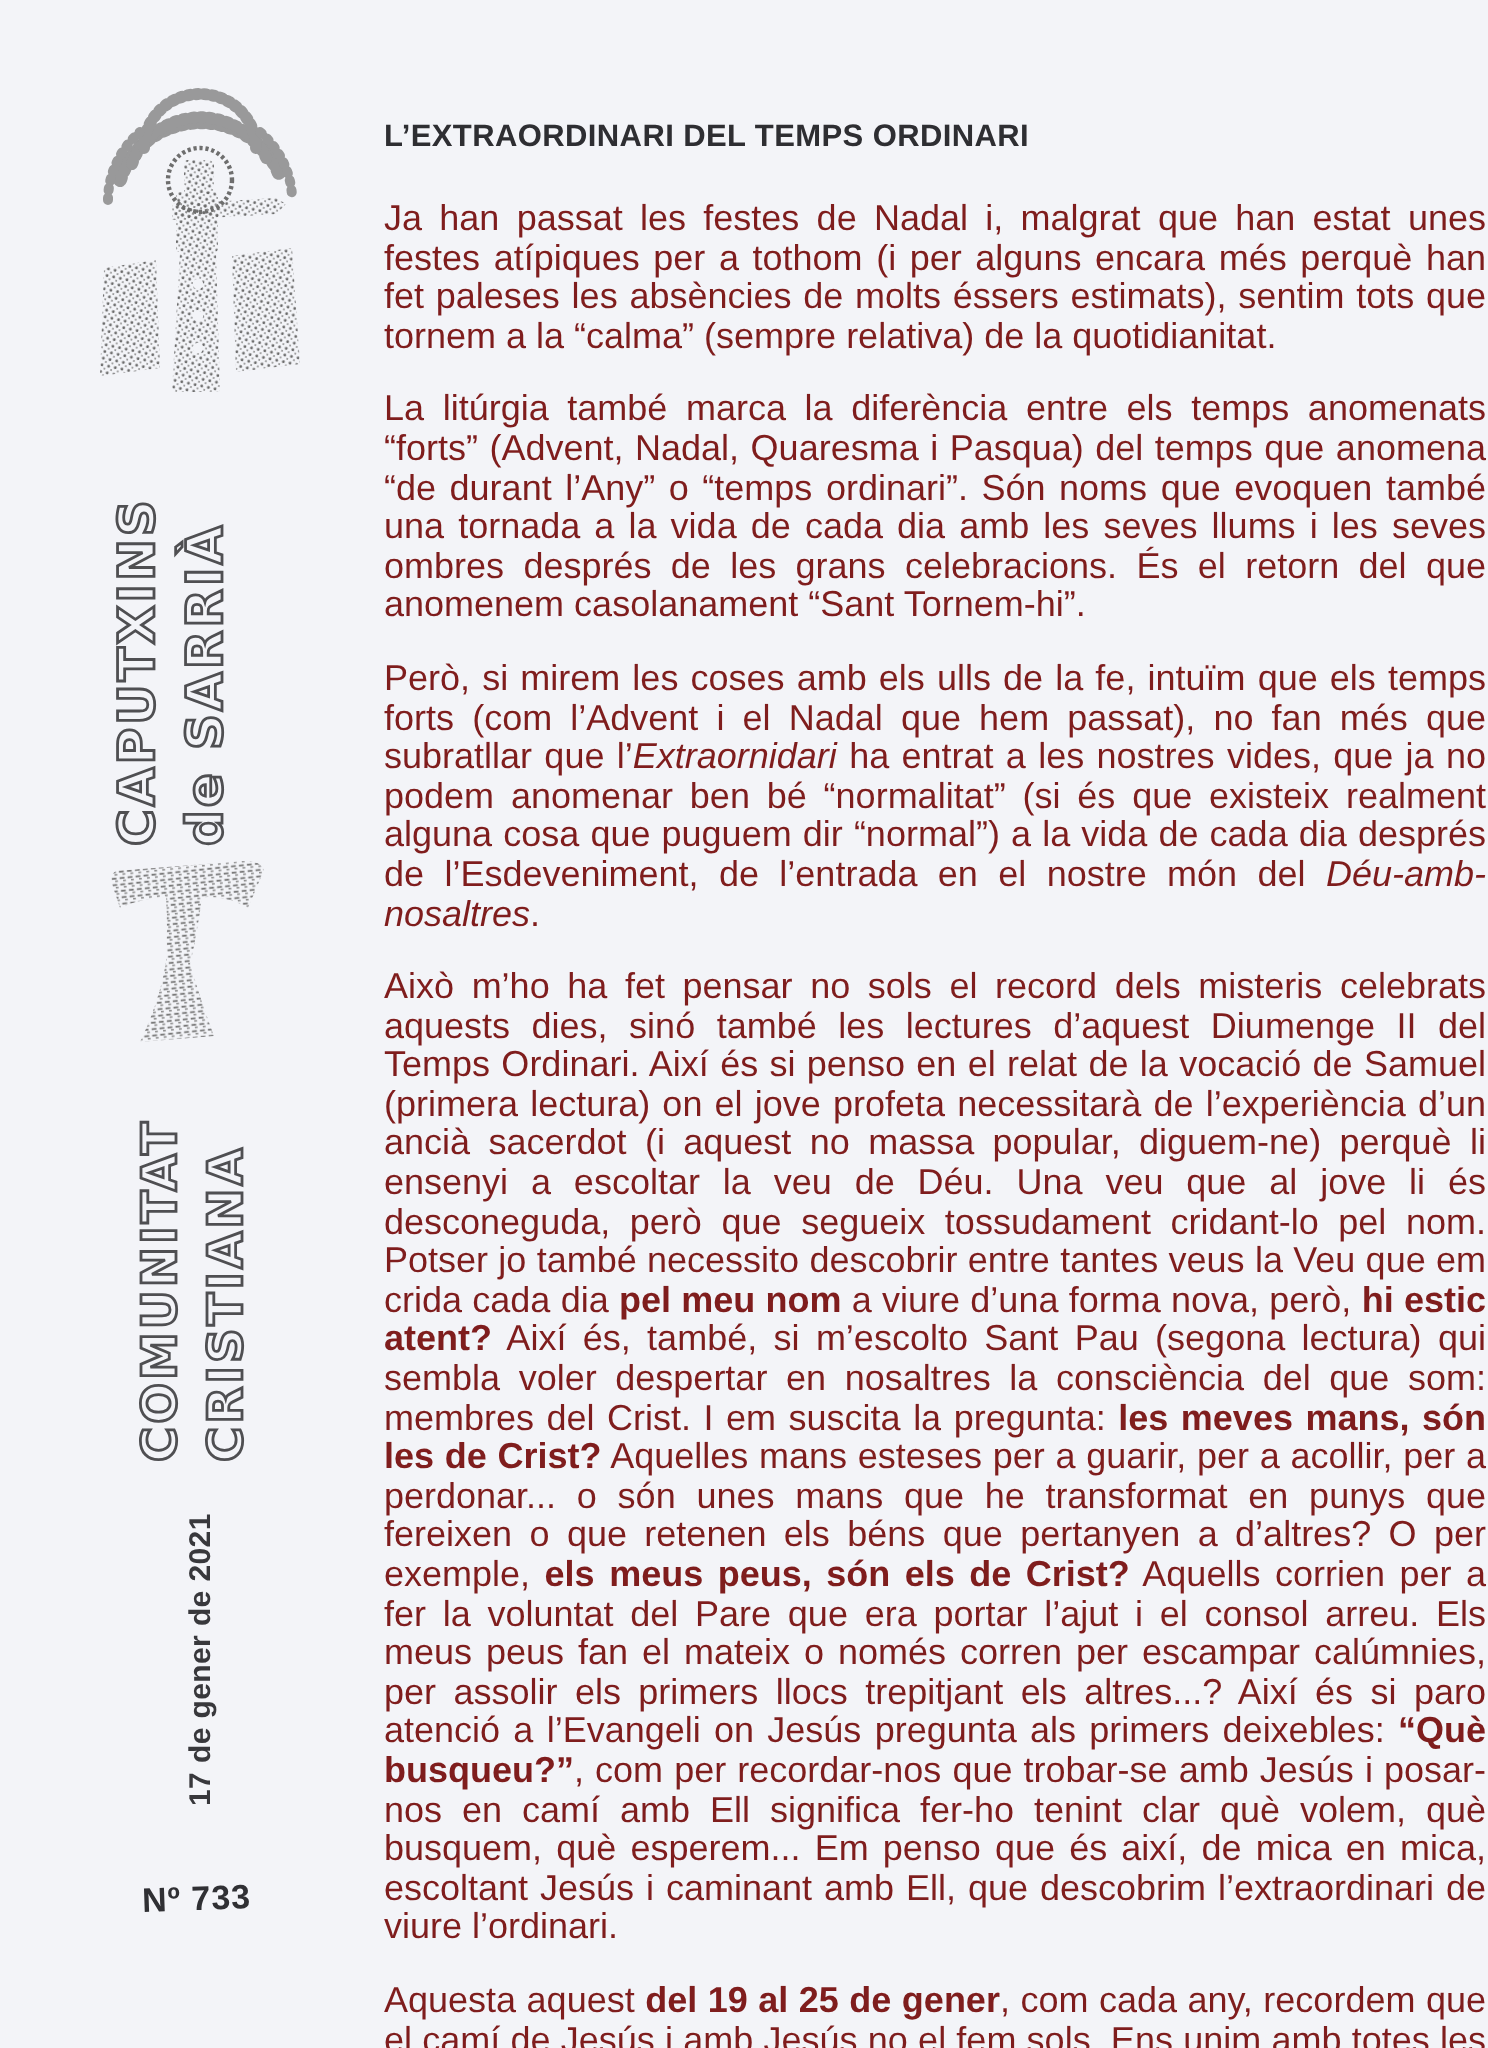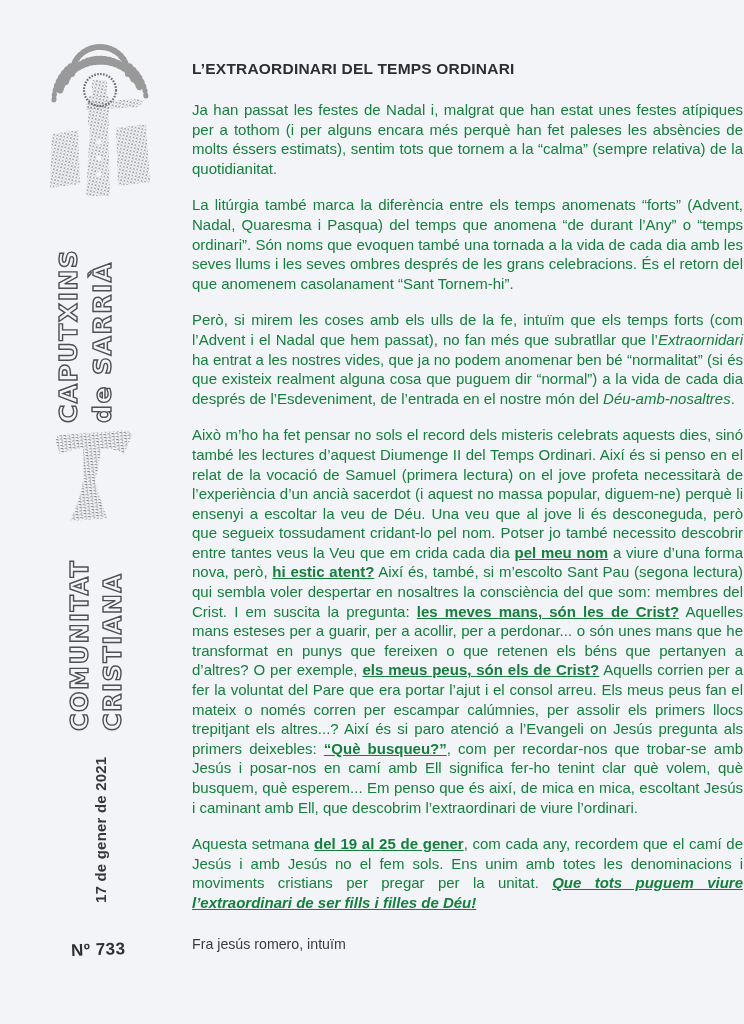--- a/index.html
+++ b/index.html
@@ -16,25 +16,25 @@
   
   .main {
     position:absolute; left:158px; top:60px; width:551px;margin-left:34px;
   }
   .title {
     font-size:15.5px; font-weight:bold; letter-spacing:.2px;
     color:#2e2e32; margin:0 0 22px 0;
   }
   .para {
     margin:0 0 17px 0;
-    font-size:15px; line-height:19.6px;
+    font-size:18px; line-height:19.6px;
     text-align:justify;
-    color:#15803d;
+    color:#7f1d1d;
   }
-  .para .b { font-weight:bold;text-decoration:underline; }
+  .para .b { font-weight:bold; }
   .para .i { font-style:italic; }
   .signature {
     margin:22px 0 0 0;
     font-size:14.2px; line-height:19.6px;
   }
 
   
   .sidebar { position:absolute; left:0; top:0; width:160px; height:1024px; }
 
   .logo-svg   { position:absolute; left:46px; top:38px; }
@@ -137,19 +137,19 @@
   </aside>
 
   <main class="main">
     <h1 class="title">L’EXTRAORDINARI DEL TEMPS ORDINARI</h1>
 
     <div id="article-body">
         <p class="para"><span>Ja han passat les festes de Nadal i, malgrat que han estat unes festes atípiques per a tothom (i per alguns encara més perquè han fet paleses les absències de molts éssers estimats), sentim tots que tornem a la “calma” (sempre relativa) de la quotidianitat.</span></p>
         <p class="para"><span>La litúrgia també marca la diferència entre els temps anomenats “forts” (Advent, Nadal, Quaresma i Pasqua) del temps que anomena “de durant l’Any” o “temps ordinari”. Són noms que evoquen també una tornada a la vida de cada dia amb les seves llums i les seves ombres després de les grans celebracions. És el retorn del que anomenem casolanament “Sant Tornem-hi”.</span></p>
         <p class="para"><span>Però, si mirem les coses amb els ulls de la fe, intuïm que els temps forts (com l’Advent i el Nadal que hem passat), no fan més que subratllar que l’</span><span class="i">Extraornidari</span><span> ha entrat a les nostres vides, que ja no podem anomenar ben bé “normalitat” (si és que existeix realment alguna cosa que puguem dir “normal”) a la vida de cada dia després de l’Esdeveniment, de l’entrada en el nostre món del </span><span class="i">Déu-amb-nosaltres</span><span>.</span></p>
         <p class="para"><span>Això m’ho ha fet pensar no sols el record dels misteris celebrats aquests dies, sinó també les lectures d’aquest Diumenge II del Temps Ordinari. Així és si penso en el relat de la vocació de Samuel (primera lectura) on el jove profeta necessitarà de l’experiència d’un ancià sacerdot (i aquest no massa popular, diguem-ne) perquè li ensenyi a escoltar la veu de Déu. Una veu que al jove li és desconeguda, però que segueix tossudament cridant-lo pel nom. Potser jo també necessito descobrir entre tantes veus la Veu que em crida cada dia </span><span class="b">pel meu nom</span><span> a viure d’una forma nova, però, </span><span class="b">hi estic atent?</span><span> Així és, també, si m’escolto Sant Pau (segona lectura) qui sembla voler despertar en nosaltres la consciència del que som: membres del Crist. I em suscita la pregunta: </span><span class="b">les meves mans, són les de Crist?</span><span> Aquelles mans esteses per a guarir, per a acollir, per a perdonar... o són unes mans que he transformat en punys que fereixen o que retenen els béns que pertanyen a d’altres? O per exemple, </span><span class="b">els meus peus, són els de Crist?</span><span> Aquells corrien per a fer la voluntat del Pare que era portar l’ajut i el consol arreu. Els meus peus fan el mateix o només corren per escampar calúmnies, per assolir els primers llocs trepitjant els altres...? Així és si paro atenció a l’Evangeli on Jesús pregunta als primers deixebles: </span><span class="b">“Què busqueu?”</span><span>, com per recordar-nos que trobar-se amb Jesús i posar-nos en camí amb Ell significa fer-ho tenint clar què volem, què busquem, què esperem... Em penso que és així, de mica en mica, escoltant Jesús i caminant amb Ell, que descobrim l’extraordinari de viure l’ordinari.</span></p>
-        <p class="para"><span>Aquesta setmana </span><span class="b">del 19 al 25 de gener</span><span>, com cada any, recordem que el camí de Jesús i amb Jesús no el fem sols. Ens unim amb totes les denominacions i moviments cristians per pregar per la unitat. </span><span class="b i">Que tots puguem viure l’extraordinari de ser fills i filles de Déu!</span></p>
+        <p class="para"><span>Aquesta aquest </span><span class="b">del 19 al 25 de gener</span><span>, com cada any, recordem que el camí de Jesús i amb Jesús no el fem sols. Ens unim amb totes les denominacions i moviments cristians per pregar per la unitat. </span><span class="b i">Que tots puguem viure l’extraordinari de ser fills i filles de Déu!</span></p>
       </div>
 
     <p class="signature">Fra jesús romero, intuïm</p>
   </main>
 
 </div>
 
 </body></html>

